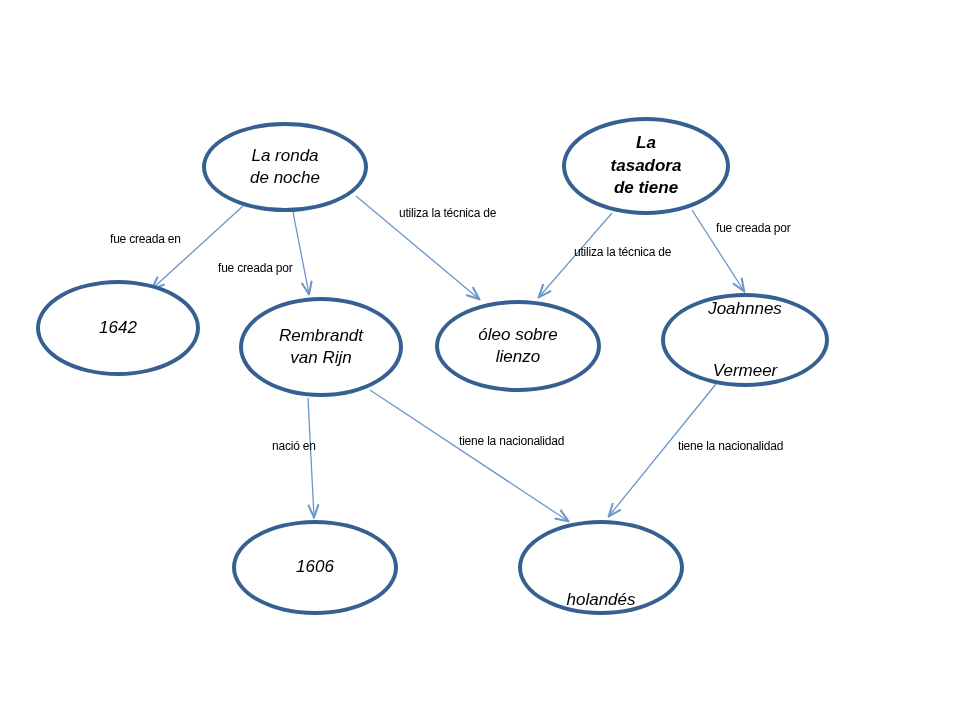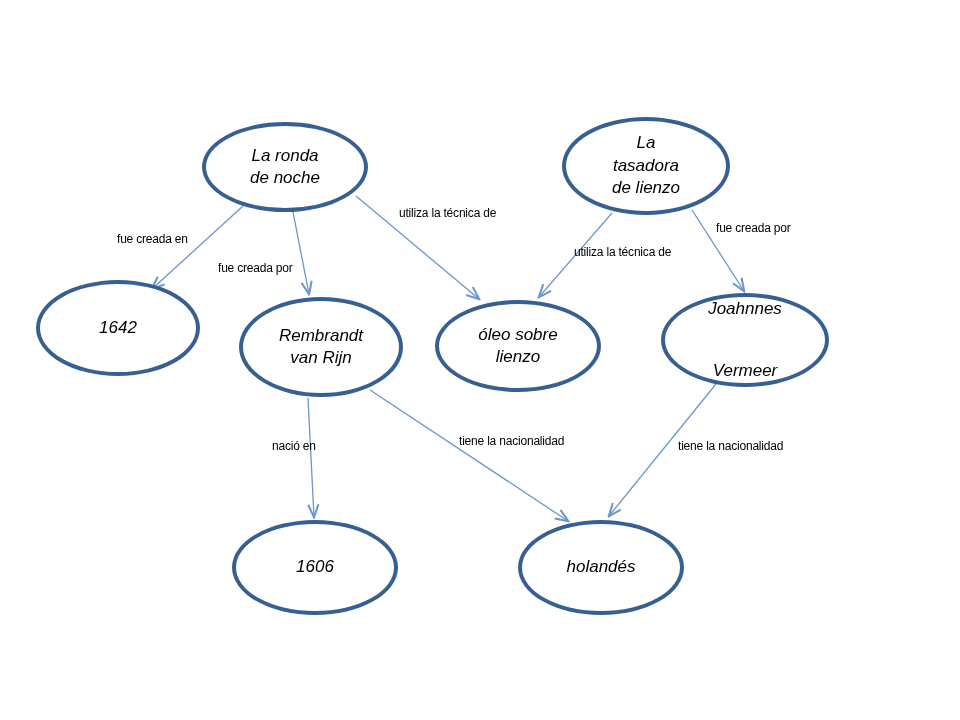--- a/index.html
+++ b/index.html
@@ -63,38 +63,38 @@
       <line x1="293" y1="212" x2="309" y2="294" marker-end="url(#arrowV)"></line>
       <line x1="356" y1="196" x2="479" y2="299" marker-end="url(#arrowV)"></line>
       <line x1="612" y1="213" x2="539" y2="297" marker-end="url(#arrowV)"></line>
       <line x1="692" y1="210" x2="744" y2="291" marker-end="url(#arrowV)"></line>
       <line x1="308" y1="398" x2="314" y2="517" marker-end="url(#arrowV)"></line>
       <line x1="370" y1="390" x2="568" y2="521" marker-end="url(#arrowV)"></line>
       <line x1="716" y1="384" x2="609" y2="516" marker-end="url(#arrowV)"></line>
     </g>
   </svg>
 
-  <div class="edge-label" style="left:117px; top:232px;">fue creada en</div>
+  <div class="edge-label" style="left:110px; top:232px;">fue creada en</div>
   <div class="edge-label" style="left:218px; top:261px;">fue creada por</div>
   <div class="edge-label" style="left:399px; top:206px;">utiliza la técnica de</div>
   <div class="edge-label" style="left:574px; top:245px;">utiliza la técnica de</div>
   <div class="edge-label" style="left:716px; top:221px;">fue creada por</div>
   <div class="edge-label" style="left:239px; top:439px;padding-left:33px;">nació en</div>
   <div class="edge-label" style="left:459px; top:434px;">tiene la nacionalidad</div>
   <div class="edge-label" style="left:678px; top:439px;">tiene la nacionalidad</div>
 
   <div class="node" style="left:202px; top:122px; width:166px; height:90px;align-items:center;">
     <span class="line">La ronda</span>
     <span class="line">de noche</span>
   </div>
 
-  <div class="node" style="left:562px; top:117px; width:168px; height:98px;">
+  <div class="node" style="left:562px; top:117px; width:168px; height:98px;font-weight:bold;">
     <span class="line">La</span>
     <span class="line">tasadora</span>
-    <span class="line">de lienzo</span>
+    <span class="line">de tiene</span>
   </div>
 
   <div class="node" style="left:36px; top:280px; width:164px; height:96px;">
     <span class="line">1642</span>
   </div>
 
   <div class="node" style="left:239px; top:297px; width:164px; height:100px;">
     <span class="line">Rembrandt</span>
     <span class="line">van Rijn</span>
   </div>
@@ -106,17 +106,17 @@
 
   <div class="node" style="left:661px; top:293px; width:168px; height:94px;gap:40px;">
     <span class="line">Joahnnes</span>
     <span class="line">Vermeer</span>
   </div>
 
   <div class="node" style="left:232px; top:520px; width:166px; height:95px;">
     <span class="line">1606</span>
   </div>
 
-  <div class="node" style="left:518px; top:520px; width:166px; height:95px;">
+  <div class="node" style="left:518px; top:520px; width:166px; height:95px;justify-content:flex-end;">
     <span class="line">holandés</span>
   </div>
 
 </div>
 
 </body></html>

